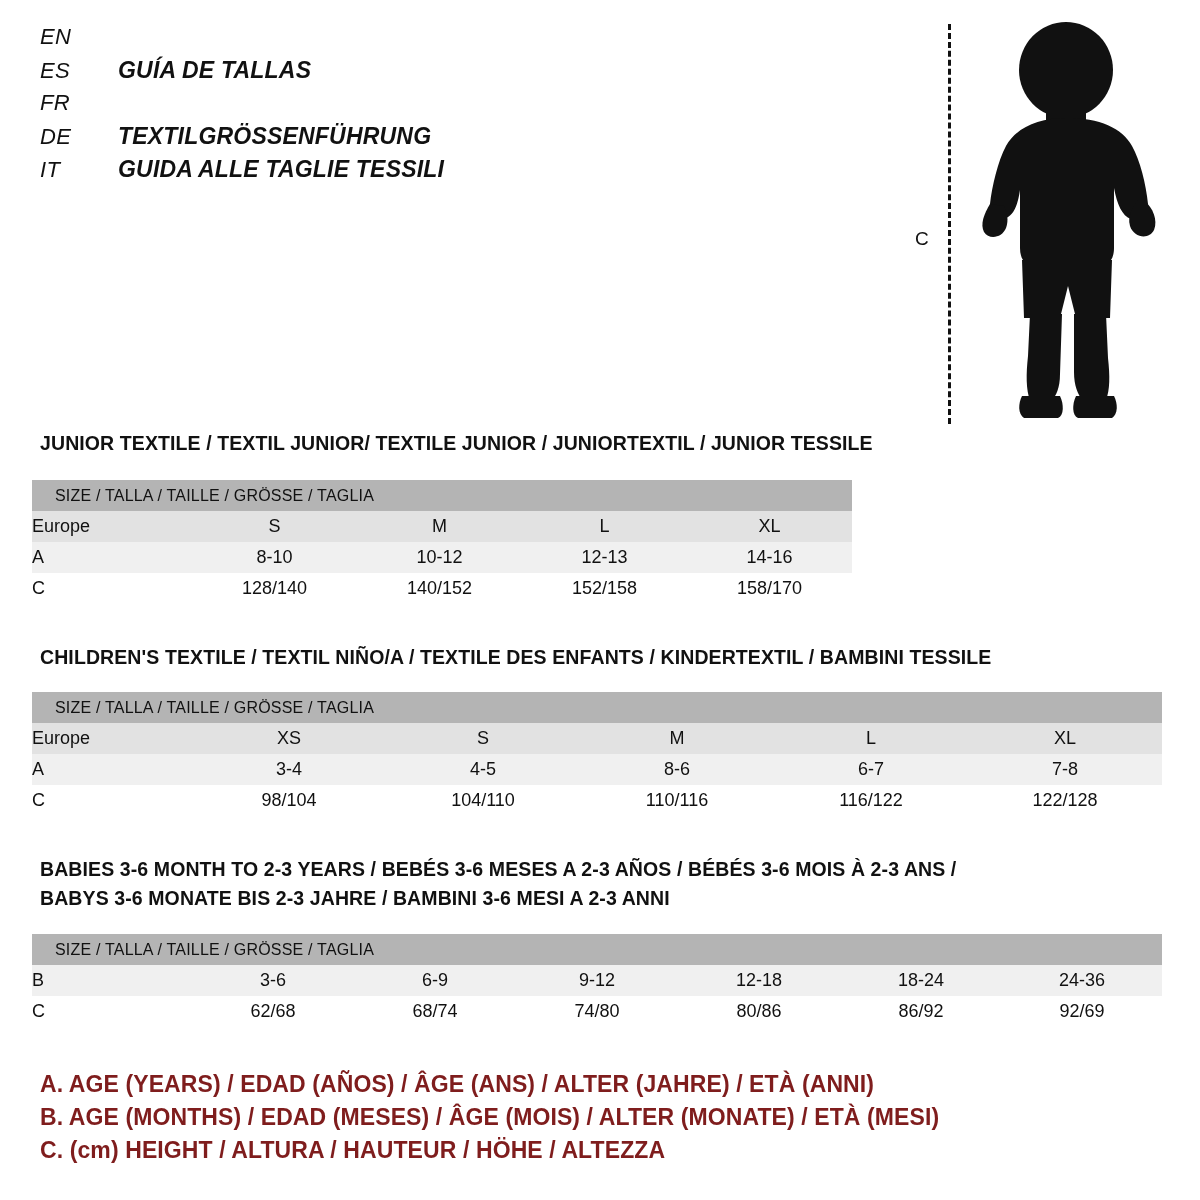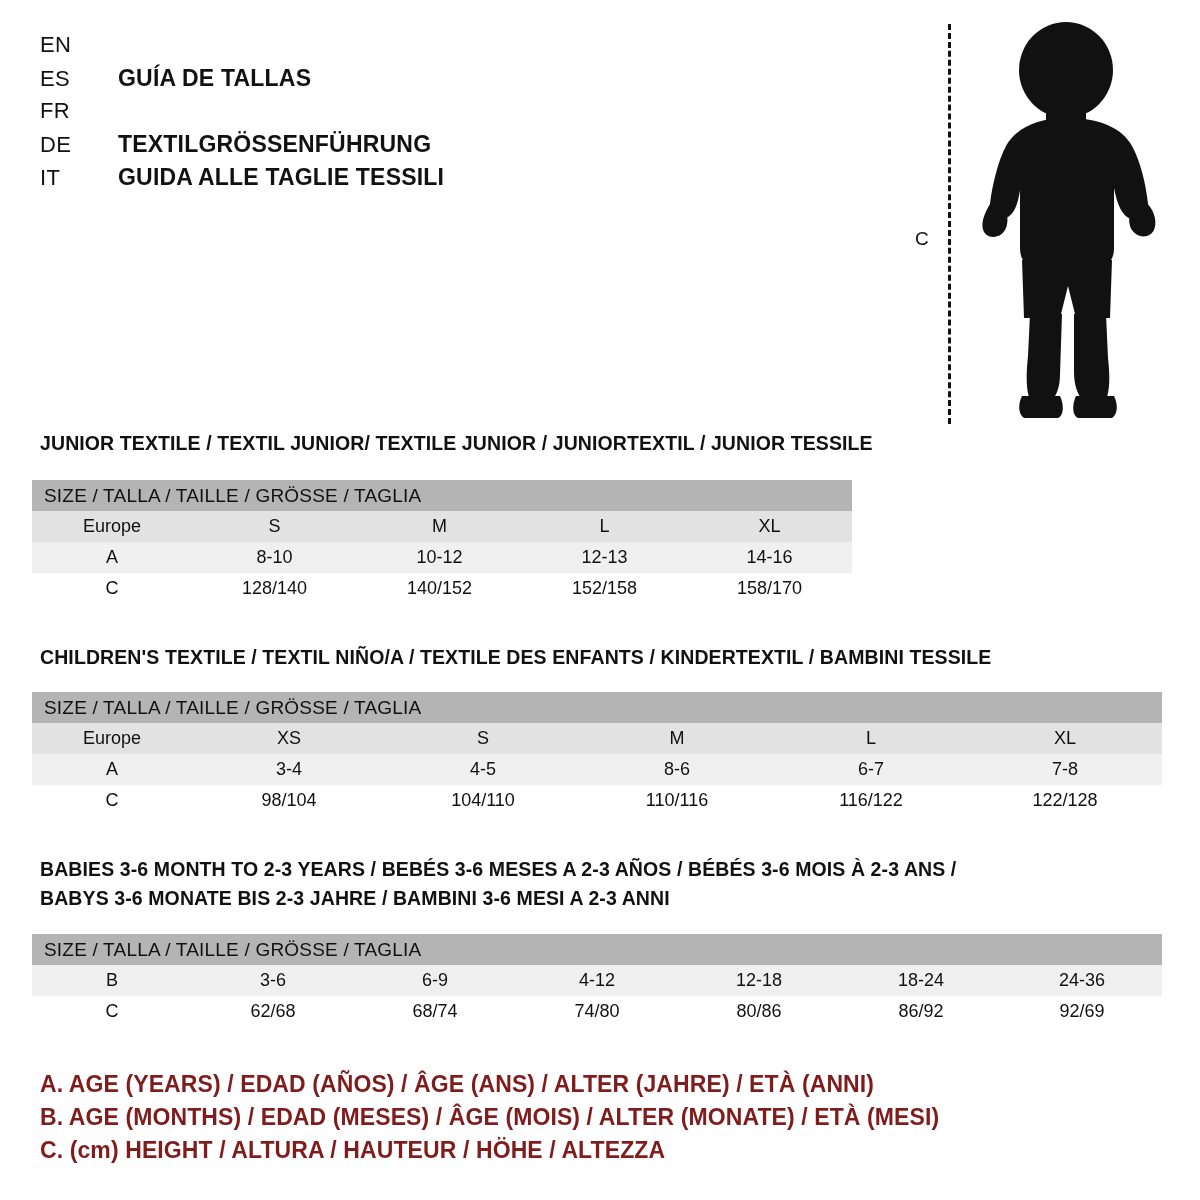--- a/index.html
+++ b/index.html
@@ -14,22 +14,23 @@
     position: relative;
     font-family: "Liberation Sans", sans-serif;
     color: #1a1a1a;
     overflow: hidden;
   }
 
   
   .lang-block {
     position: absolute;
     left: 40px;
-    top: 32px;
+    top: 24px;
     width: 860px;
+    font-style: italic;
   }
   .lang-row {
     display: flex;
     align-items: baseline;
     height: 33px;
   }
   .lang-code {
     width: 78px;
     font-size: 22px;
     letter-spacing: .4px;
@@ -100,30 +101,30 @@
     vertical-align: middle;
     font-weight: 400;
   }
   .hdr-bar td {
     background: #b4b4b4;
     font-weight: 700;
     letter-spacing: .2px;
     height: 29px;
   }
   .hdr-bar .hdr-text {
-    padding-left: 12px;
-    font-size: 19px;
+    padding-left: 23px;
+    font-size: 16px;
     text-transform: uppercase;
   }
   .row-light td { background: #f0f0f0; }
   .row-dark  td { background: #e2e2e2; }
   .row-white td { background: #ffffff; }
   .cell-label {
     padding-left: 8px;
-    text-align: center;
+    text-align: left;
   }
   .cell-val { text-align: center; }
 
   
   .legend {
     position: absolute;
     left: 40px;
     top: 1068px;
     width: 1100px;
   }
@@ -275,21 +276,21 @@
 
 <table class="size-table" style="top:934px; left:32px; width:1130px;">
   <tbody>
       <tr class="hdr-bar">
     <td colspan="7" class="hdr-text">SIZE / TALLA / TAILLE / GRÖSSE / TAGLIA</td>
   </tr>
   <tr class="row-light">
     <td class="cell-label" style="width:160px;">B</td>
     <td class="cell-val" style="width:162px;">3-6</td>
     <td class="cell-val" style="width:162px;">6-9</td>
-    <td class="cell-val" style="width:162px;">4-12</td>
+    <td class="cell-val" style="width:162px;">9-12</td>
     <td class="cell-val" style="width:162px;">12-18</td>
     <td class="cell-val" style="width:162px;">18-24</td>
     <td class="cell-val" style="width:160px;">24-36</td>
   </tr>
   <tr class="row-white">
     <td class="cell-label">C</td>
     <td class="cell-val">62/68</td>
     <td class="cell-val">68/74</td>
     <td class="cell-val">74/80</td>
     <td class="cell-val">80/86</td>

